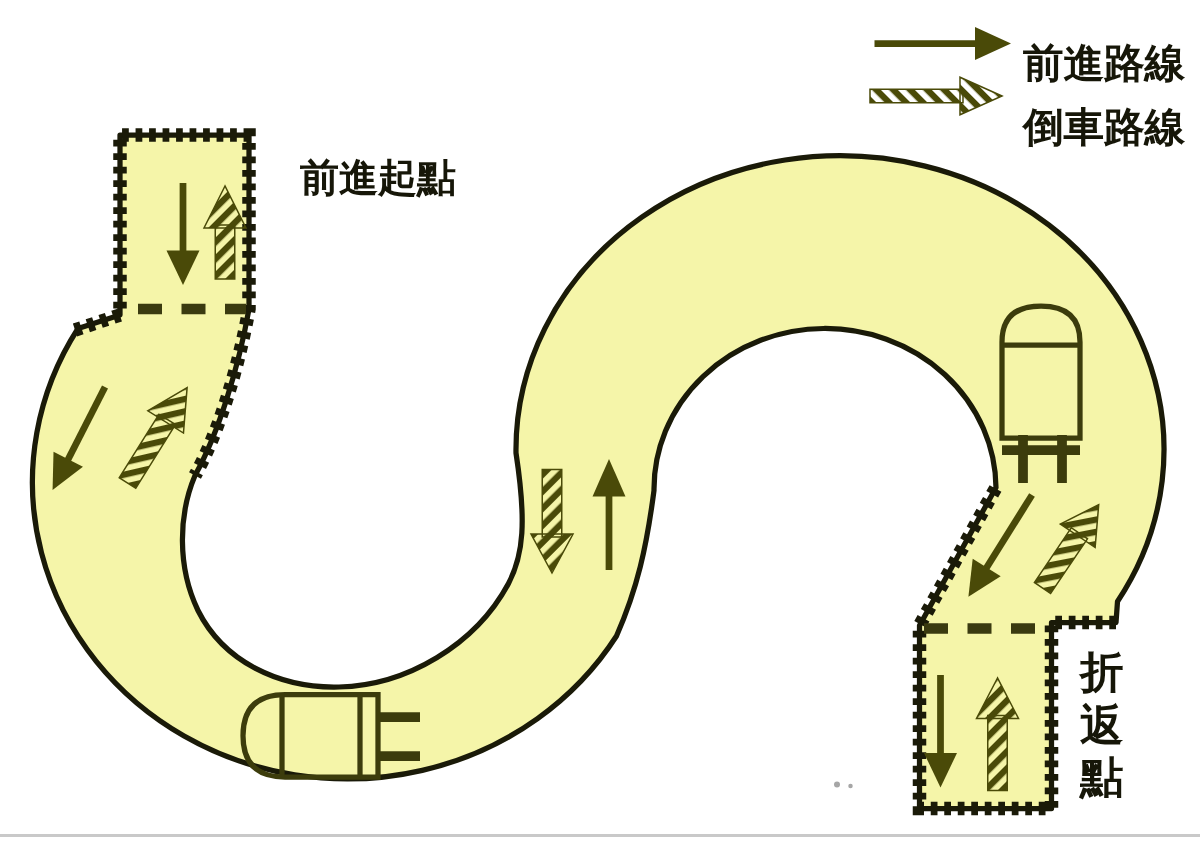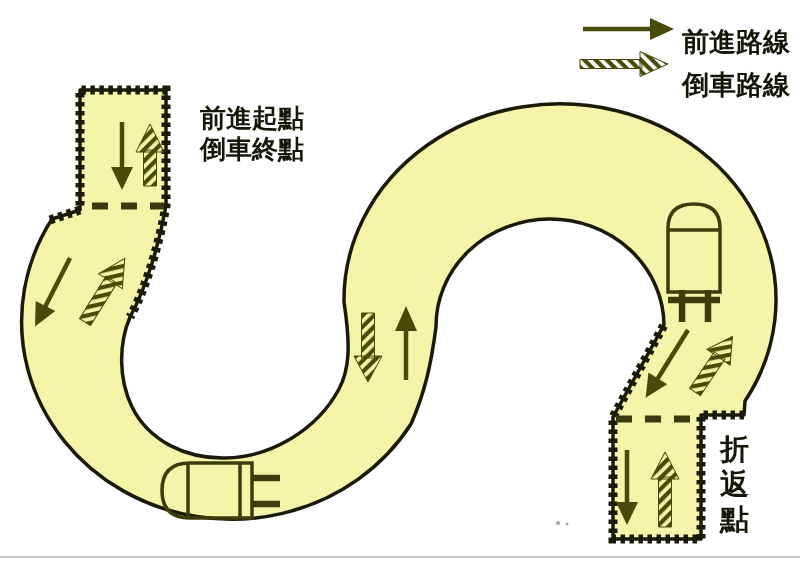--- a/index.html
+++ b/index.html
@@ -134,21 +134,20 @@
     <circle class="stray" cx="558" cy="523" r="2"></circle>
     <circle class="stray" cx="567" cy="524" r="1.5"></circle>
     <line class="frame-line" x1="0" y1="557" x2="800" y2="557"></line>
   </svg>
 
   <div class="label legend-label" style="left:682px;top:7px;">前進路線</div>
   <div class="label legend-label" style="left:682px;top:50px;">倒車路線</div>
 
   <div class="label start-label" style="left:188px;top:103px;">
     <span style="display:block">前進起點</span>
-    <span style="display:block">倒車終點</span>
   </div>
 
   <div class="label turn-label" style="left:720px;top:432px;">
     <span>折</span>
     <span>返</span>
     <span>點</span>
   </div>
 
 </div>
 

